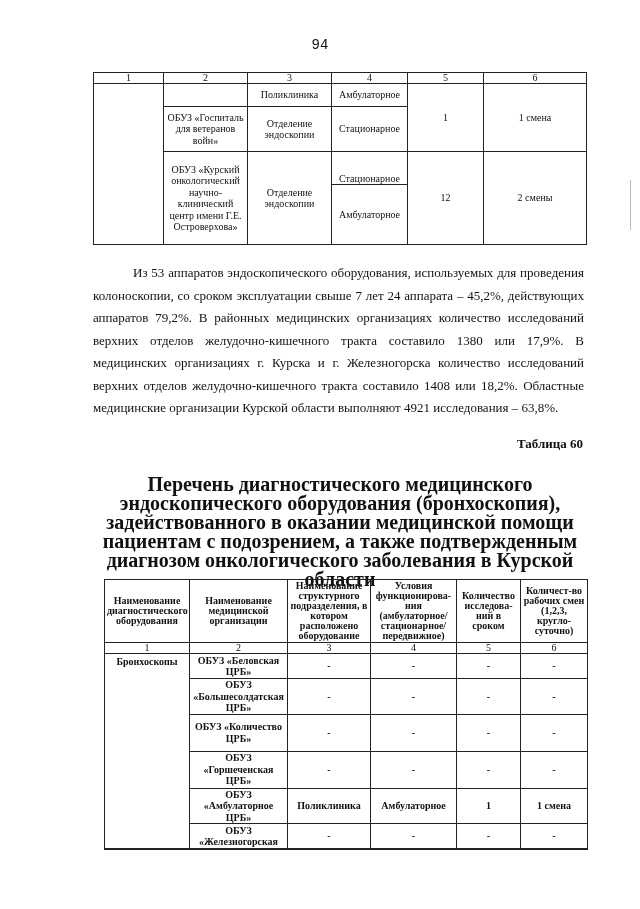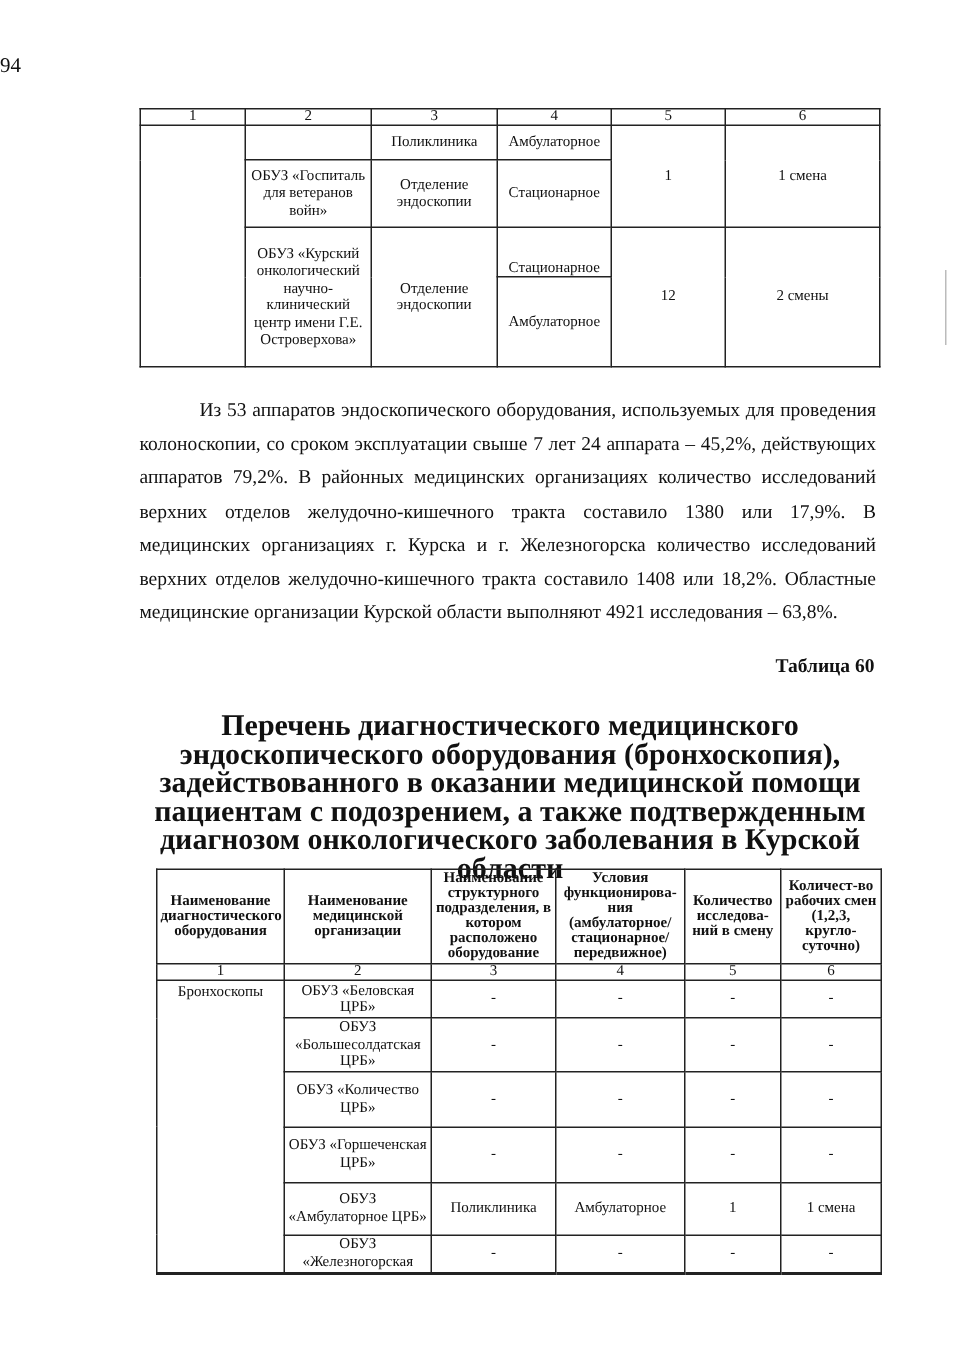--- a/index.html
+++ b/index.html
@@ -1,37 +1,37 @@
 <!DOCTYPE html>
 <html><head>
 <meta charset="utf-8">
 <style>
   html, body { margin: 0; padding: 0; background: #ffffff; }
   body {
     width: 640px; height: 909px; position: relative; overflow: hidden;
     font-family: "Liberation Serif", "DejaVu Serif", serif; color: #111;
   }
-  .page-number { position: absolute; top: 37px; left: 0; width: 640px; font-size: 14px; }
+  .page-number { position: absolute; top: 37px; left: 0; width: 640px; text-align: center; font-size: 14px; font-family: Liberation Mono, monospace; }
   table { border-collapse: collapse; position: absolute; table-layout: fixed; }
   td { border: 1px solid #222; text-align: center; vertical-align: middle; padding: 0 2px; line-height: 1.15; }
   .t1 { top: 72px; left: 93px; width: 493px; font-size: 10px; }
   .t1 .hdr td { height: 10px; font-size: 10px; line-height: 10px; }
   .paragraph {
     position: absolute; left: 93px; width: 491px; top: 262px;
     font-size: 13px; line-height: 22.5px; text-align: justify; text-indent: 40px;
   }
   .table-label { position: absolute; right: 57px; top: 436px; font-size: 13px; font-weight: bold; }
   .table-title {
     position: absolute; top: 475px; left: 100px; width: 480px; text-align: center;
     font-size: 20px; font-weight: bold; line-height: 19px;
   }
   .t2 { top: 579px; left: 104px; width: 483px; font-size: 10px; }
   .t2 .head td { font-weight: bold; font-size: 10px; line-height: 10px; height: 62px; }
   .t2 .nums td { height: 9px; font-size: 10px; line-height: 10px; }
-  .t2 .body td { font-size: 10px; }
+  .t2 .body td { font-size: 10px; font-weight: bold; }
   .t2 .first-col { vertical-align: top; padding-top: 2px; border-bottom: 2px solid #222; }
   .t2 .last-row td { border-bottom: 2px solid #222; }
   .margin-mark { position: absolute; width: 1px; background: #bbb; }
 </style>
 </head>
 <body>
 
 <div class="page-number">94</div>
 
 <table class="t1">
@@ -92,21 +92,21 @@
       <col style="width:86px">
       <col style="width:64px">
       <col style="width:67px">
     </colgroup>
   <tbody>
       <tr class="head">
     <td>Наименование диагностического оборудования</td>
     <td>Наименование медицинской организации</td>
     <td>Наименование структурного подразделения, в котором расположено оборудование</td>
     <td>Условия функционирова-ния (амбулаторное/ стационарное/ передвижное)</td>
-    <td>Количество исследова-ний в смену</td>
+    <td>Количество исследова-ний в сроком</td>
     <td>Количест-во рабочих смен (1,2,3, кругло-суточно)</td>
   </tr>
   <tr class="nums">
     <td>1</td>
     <td>2</td>
     <td>3</td>
     <td>4</td>
     <td>5</td>
     <td>6</td>
   </tr>

